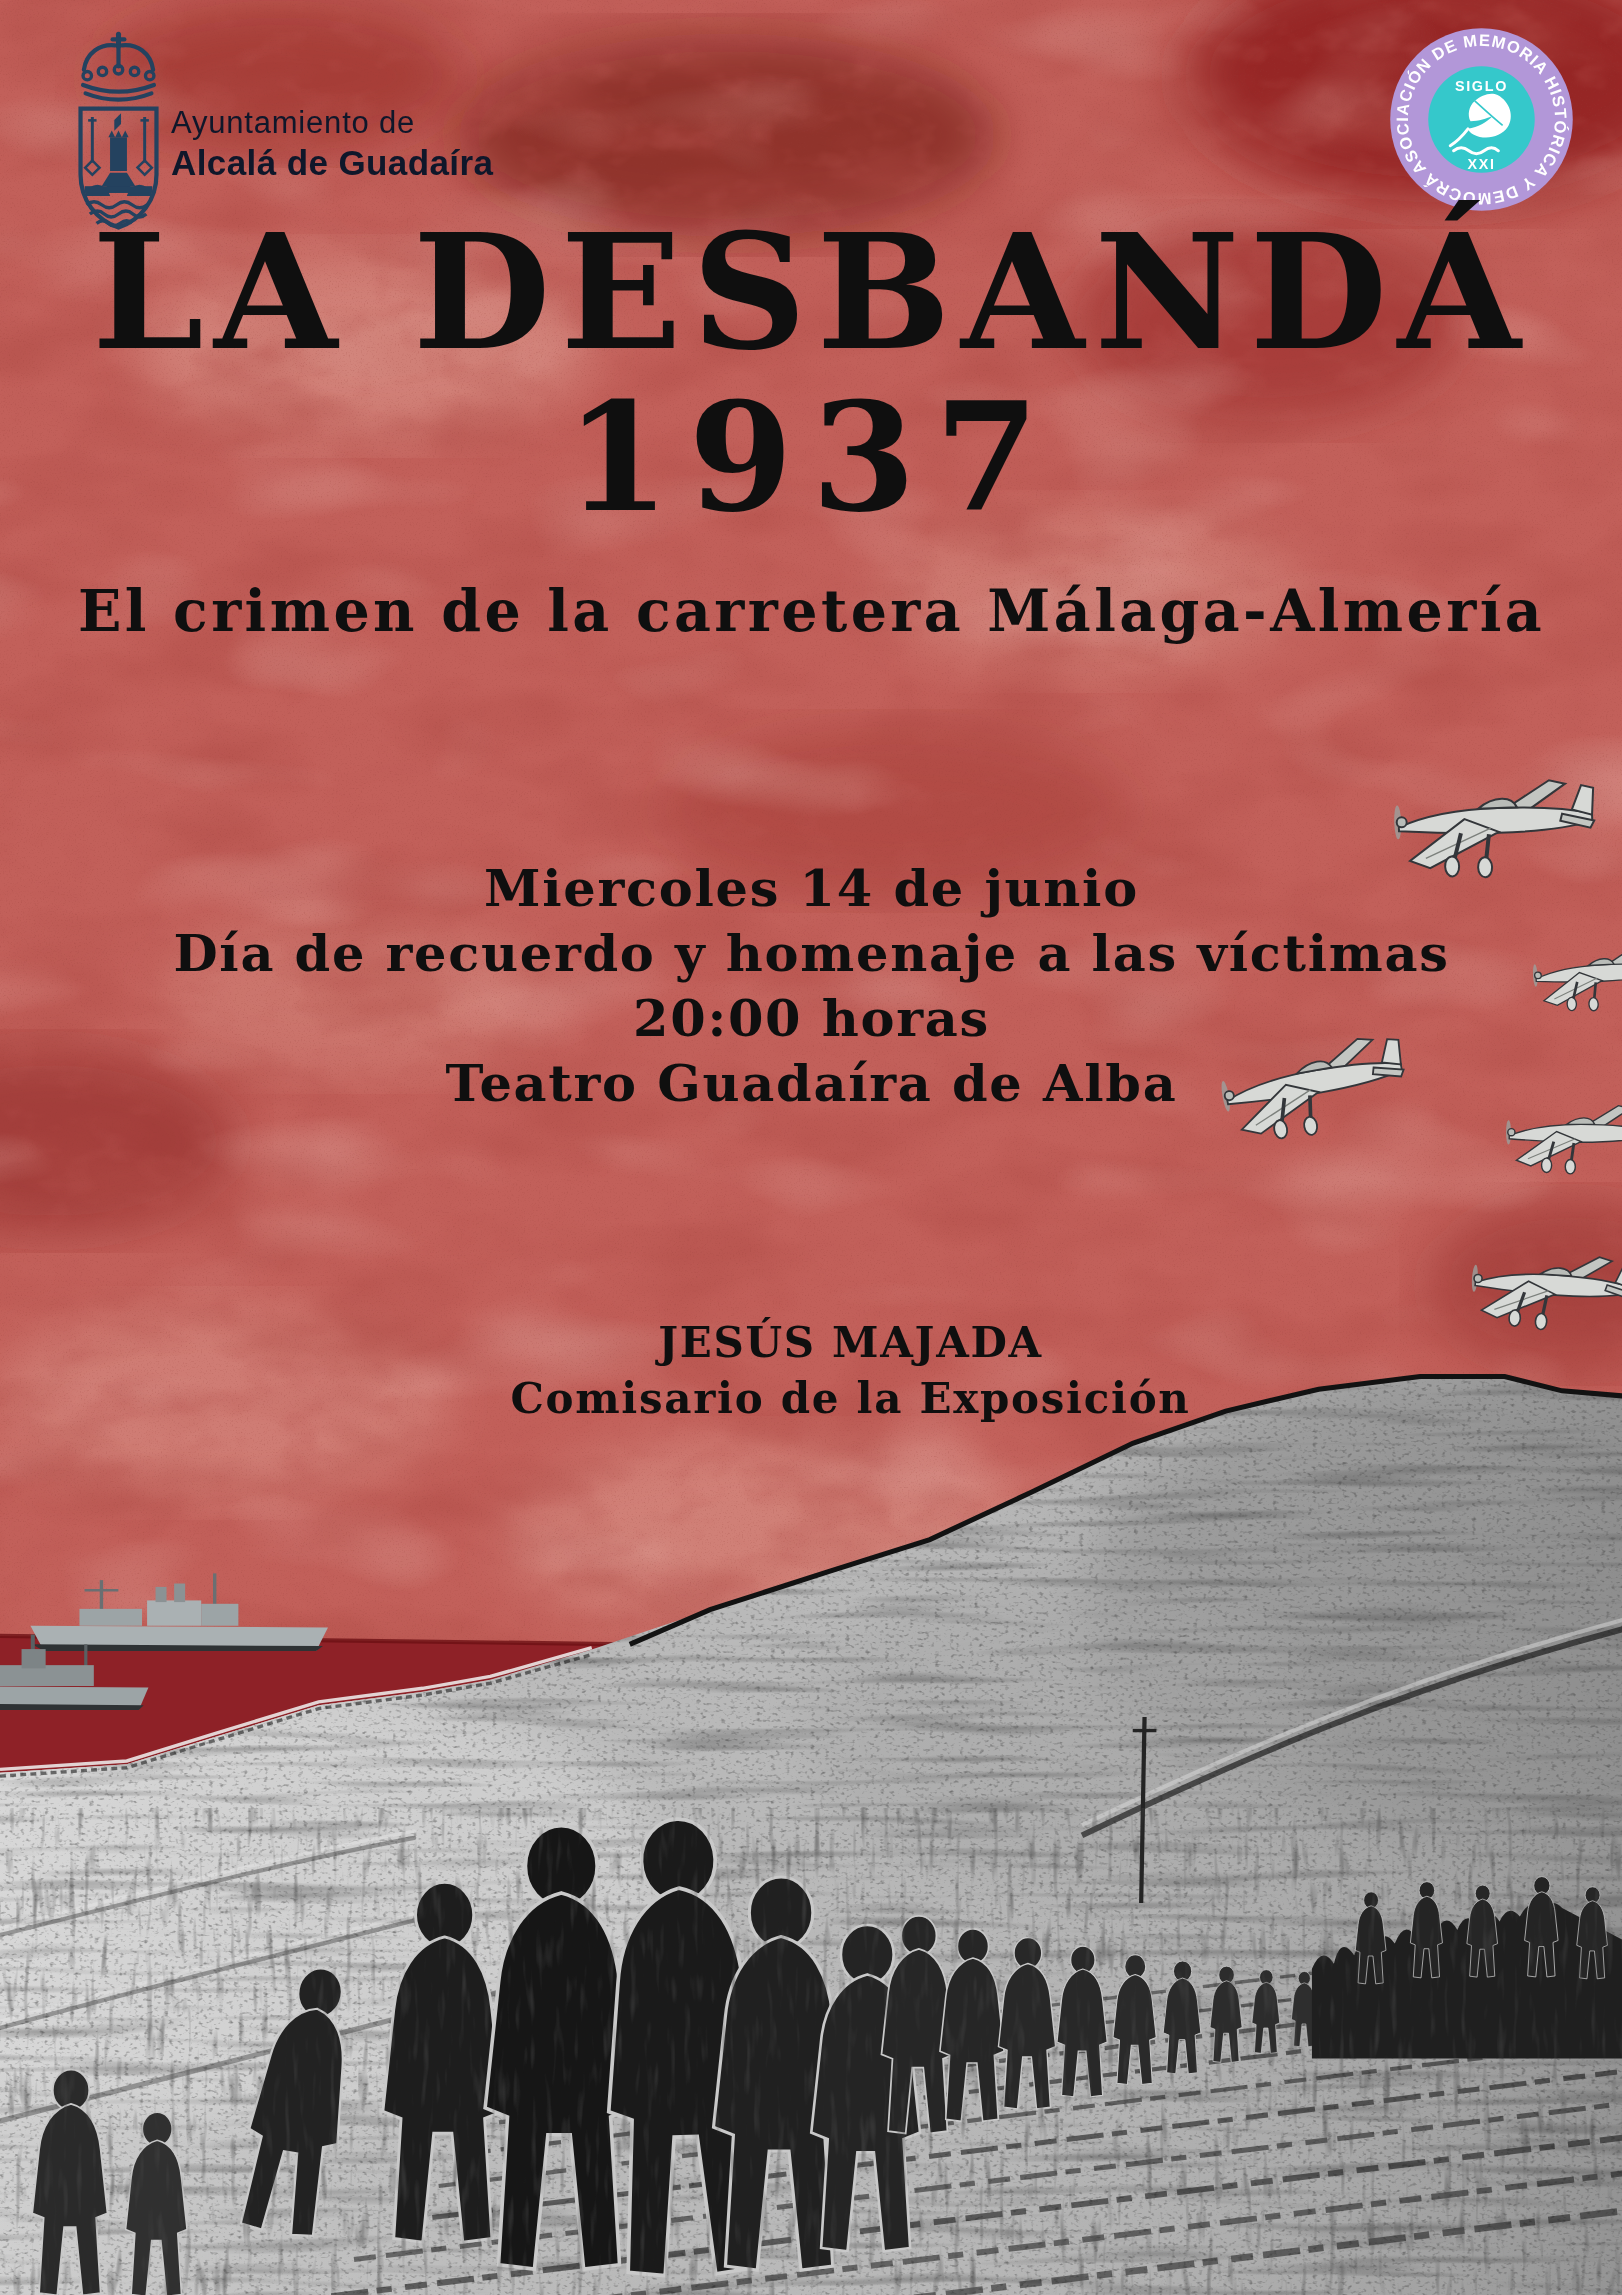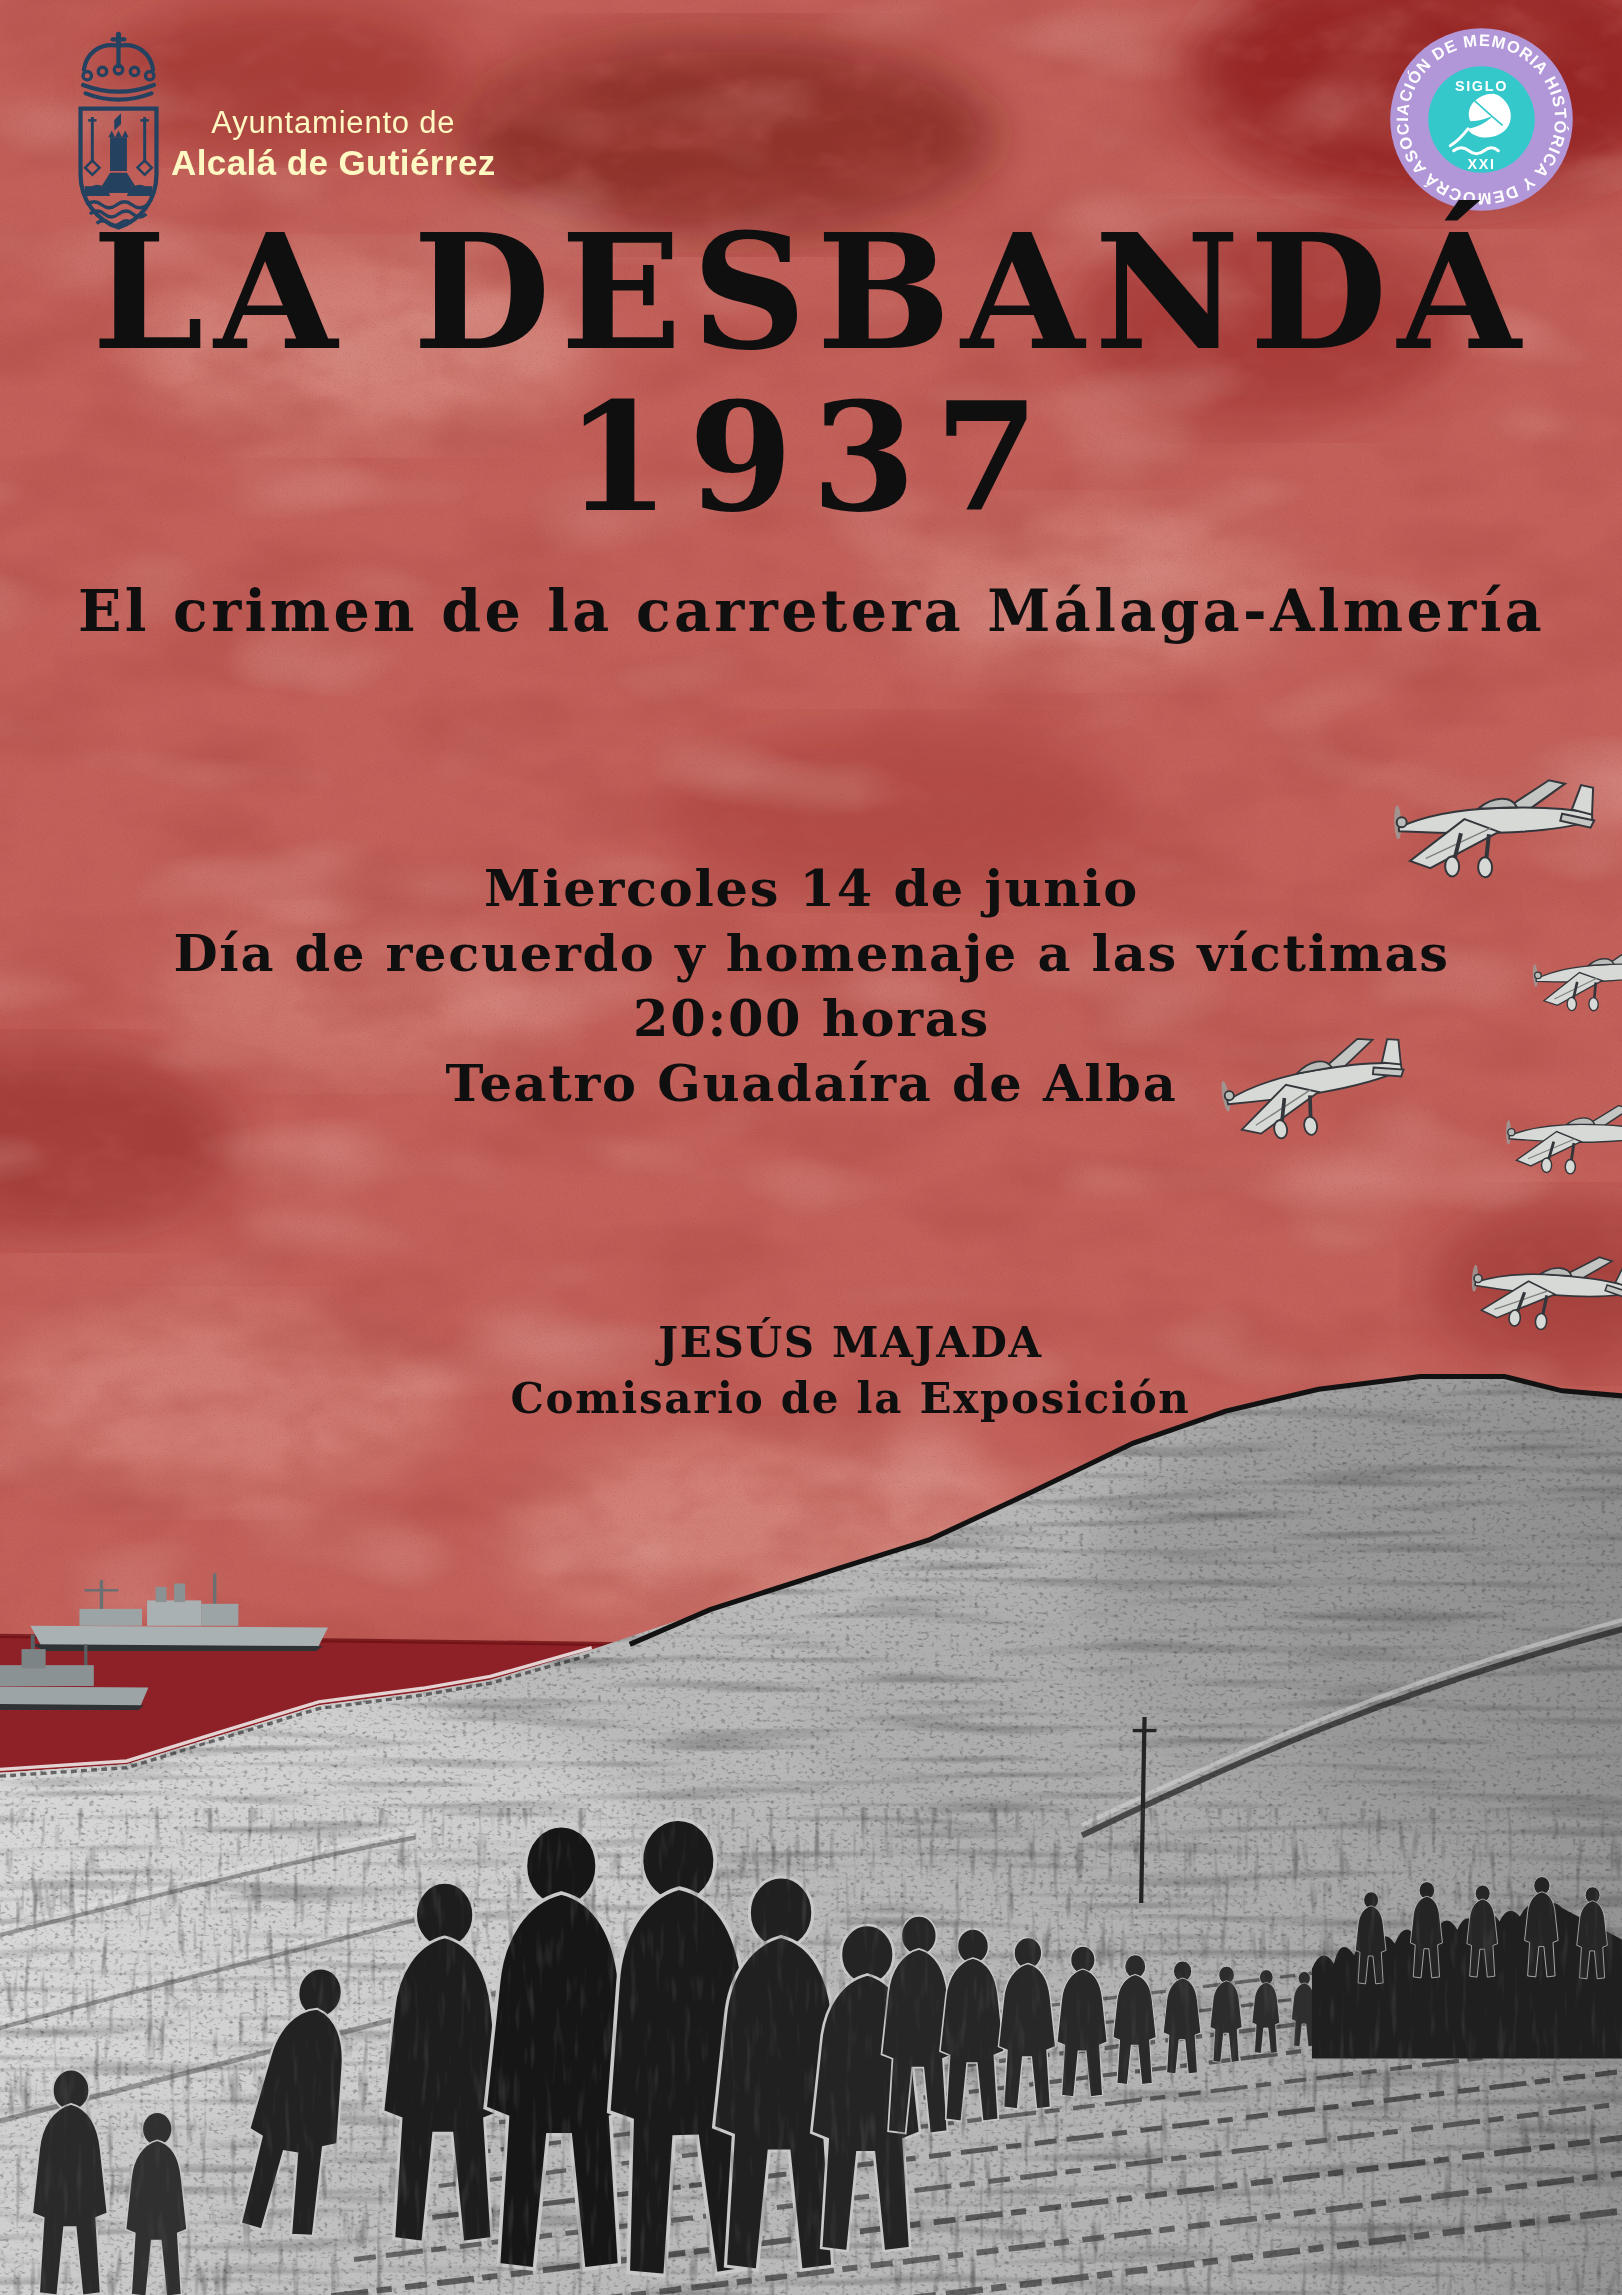--- a/index.html
+++ b/index.html
@@ -6,21 +6,21 @@
   .poster{position:relative;width:1623px;height:2295px;overflow:hidden;background:#c2605a;
           font-family:"DejaVu Serif","Liberation Serif",serif;}
   .scene{position:absolute;left:0;top:0;width:1623px;height:2295px;display:block;}
   .txt{position:absolute;left:0;width:1623px;text-align:center;color:#0f0f0f;font-weight:bold;}
   .title1{top:213px;font-size:159px;line-height:159px;letter-spacing:10px;}
   .title2{top:382px;font-size:150px;line-height:150px;letter-spacing:18.6px;}
   .subtitle{top:568px;font-size:57px;line-height:85px;letter-spacing:3.4px;}
   .author{top:676px;font-size:112px;line-height:118px;letter-spacing:10px;}
   .event{top:856px;font-size:51px;line-height:65px;letter-spacing:1.7px;}
   .curator{top:1315px;font-size:42px;line-height:56px;letter-spacing:1.7px;transform:translateX(39px);}
-  .council{position:absolute;left:171px;top:103px;color:#fef9c3;text-align:center;
+  .council{position:absolute;left:171px;top:103px;color:#0f172a;text-align:left;
            font-family:"Liberation Sans","DejaVu Sans",sans-serif;}
   .council .l1{font-size:31px;line-height:39px;font-weight:normal;letter-spacing:0.8px;}
   .council .l2{font-size:35px;line-height:42px;font-weight:bold;letter-spacing:0.4px;}
   .crest{position:absolute;left:78px;top:29px;}
   .badge{position:absolute;left:1386px;top:24px;}
   .badge text{font-family:"Liberation Sans","DejaVu Sans",sans-serif;font-weight:bold;fill:#ffffff;}
 </style>
 </head>
 <body>
 
@@ -259,21 +259,21 @@
       <path d="M28,186 L38,170 L58,170 L68,186 Z" stroke="none"></path>
     </g>
     <g stroke="#24425f" fill="none" stroke-width="4">
       <path d="M10,208 q9,-7 18,0 t18,0 t18,0 t18,0"></path>
       <path d="M14,219 q9,-7 17,0 t17,0 t17,0 t16,0"></path>
       <path d="M22,230 q8,-6 14,0 t14,0 t14,0"></path>
     </g>
   </svg>
   <div class="council">
     <div class="l1">Ayuntamiento de</div>
-    <div class="l2">Alcalá de Gutiérrez</div>
+    <div class="l2">Alcalá de Guadaíra</div>
   </div>
 
   <svg class="badge" width="191" height="191" viewBox="0 0 226 226">
     <circle cx="113" cy="113" r="108" fill="#b297d8"></circle>
     <circle cx="113" cy="113" r="63" fill="#35c8cb"></circle>
     <defs>
       <path id="ringPath" d="M113,113 m-87,0 a87,87 0 1,1 174,0 a87,87 0 1,1 -174,0"></path>
     </defs>
     <g transform="rotate(-42 113 113)">
       <text font-size="19.5" letter-spacing="1.2">

